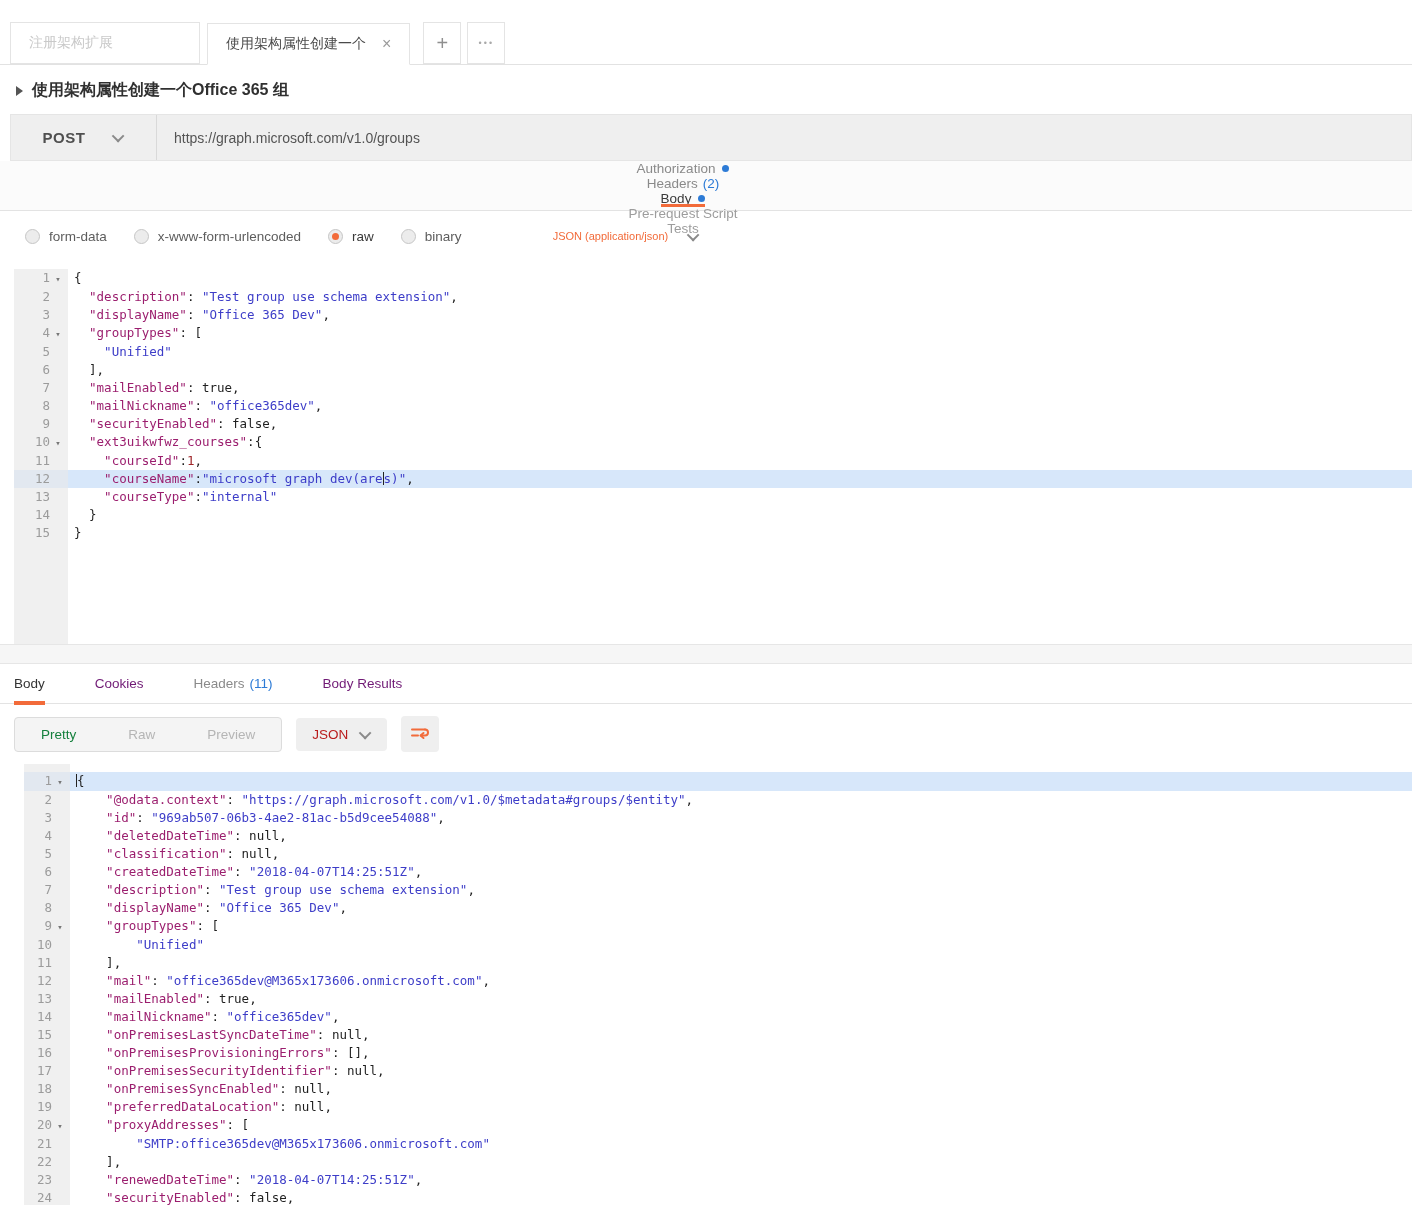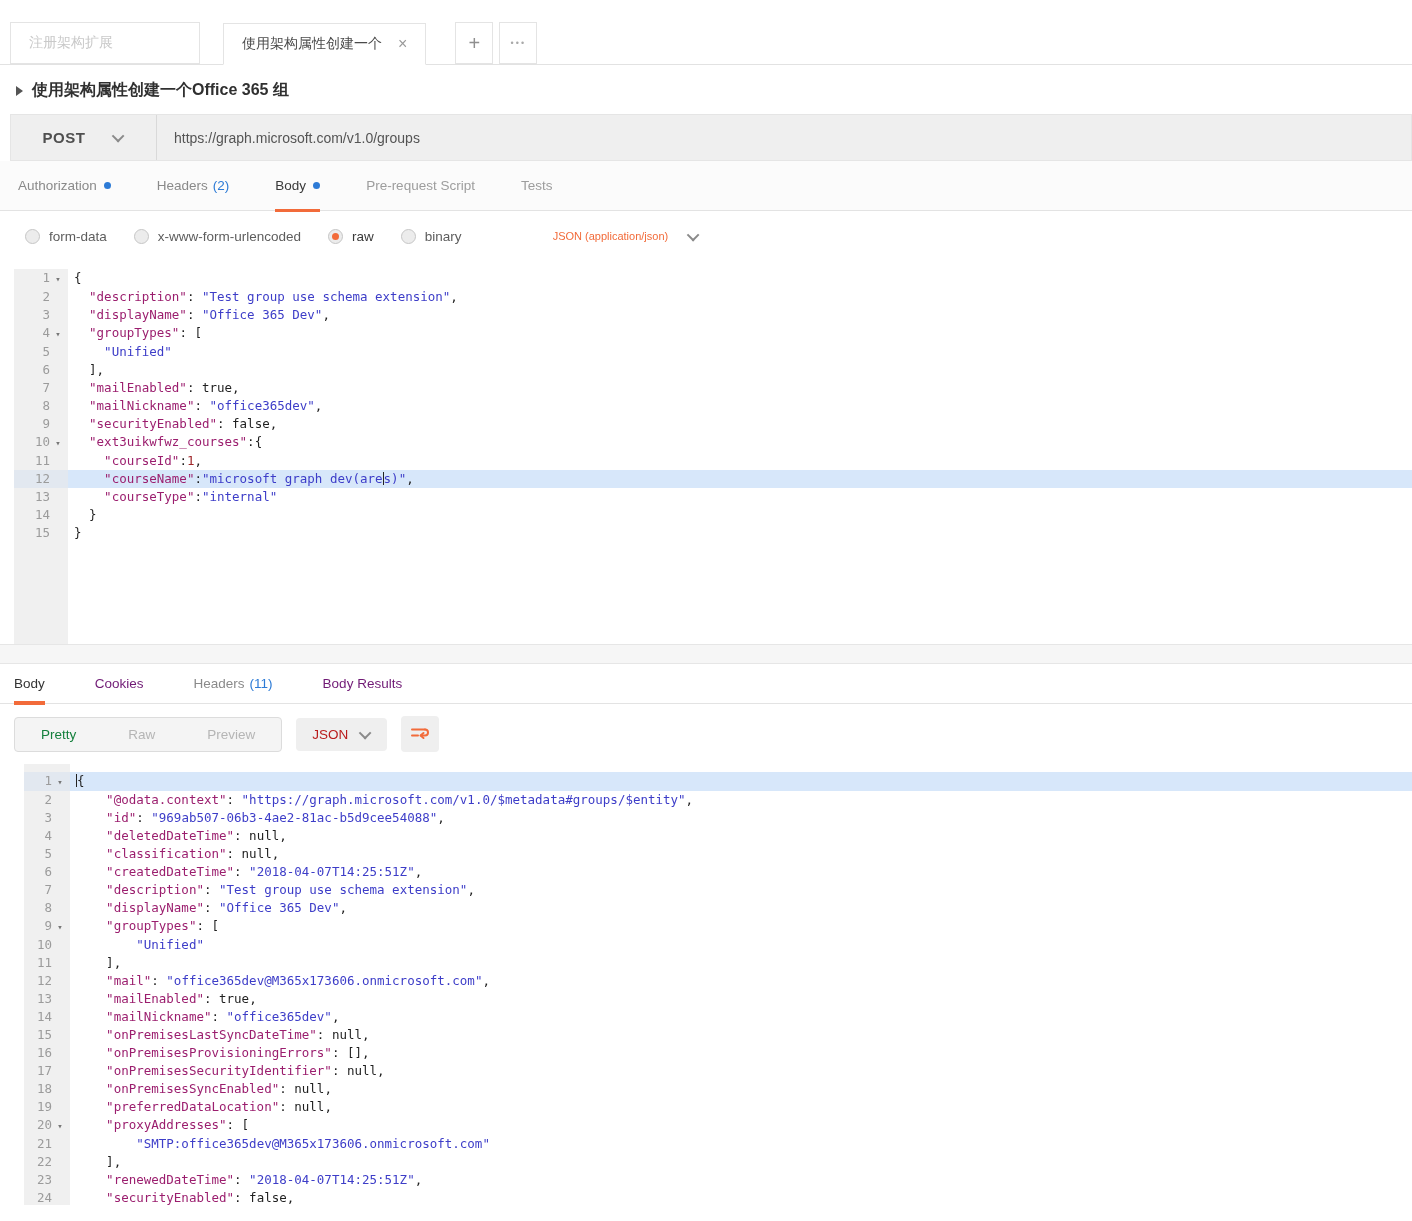--- a/index.html
+++ b/index.html
@@ -2,21 +2,21 @@
 <html><head>
 <meta charset="utf-8">
 <style>
   * { box-sizing: border-box; margin: 0; padding: 0; }
   html,body { width:1412px; height:1221px; background:#fff; overflow:hidden;
     font-family:"Liberation Sans", sans-serif; }
 
   
   .tabbar { padding:22px 0 0 10px; border-bottom:1px solid #e2e2e2; display:flex; align-items:flex-end; background:#fff; }
   .tab { height:42px; padding:0 18px; display:flex; align-items:center; background:#fff;
-         border:1px solid #e4e4e4; font-size:14px; margin-right:23px; }
+         border:1px solid #e4e4e4; font-size:14px; margin-right:7px; }
   .tab.inactive { color:#c9c9c9; width:190px; }
   .tab.active { color:#4a4a4a; margin-bottom:-1px; border-bottom-color:#fff; }
   .tab-close { color:#9a9a9a; font-size:16px; margin-left:16px; cursor:pointer; }
   .sq-btn { width:38px; height:42px; border:1px solid #e4e4e4; background:#fff; display:flex;
             align-items:center; justify-content:center; margin-left:6px; color:#8f8f8f; }
   .sq-btn.plus { font-size:20px; font-weight:400; }
   .sq-btn.more { font-size:9px; letter-spacing:2px; color:#a9a9a9; }
 
   
   .title-row { display:flex; align-items:center; padding:15px 0 13px 16px; }
@@ -28,22 +28,22 @@
   .url-row { margin-left:10px; height:47px; background:#efefef; border:1px solid #e5e5e5;
              display:flex; align-items:stretch; }
   .method { width:146px; display:flex; align-items:center; justify-content:center;
             border-right:1px solid #d9d9d9; cursor:pointer;gap:18px; }
   .method-label { font-size:15px; color:#4f4f4f; font-weight:bold; letter-spacing:.5px; margin-right:12px; }
   .chev { width:9px; height:9px; border-left:2px solid #8a8a8a; border-bottom:2px solid #8a8a8a;
           transform:rotate(-45deg) translateY(-2px); display:inline-block; }
   .url-input { flex:1; display:flex; align-items:center; padding-left:17px; font-size:14px; color:#545454; }
 
   
-  .rtabs { height:50px; display:flex; align-items:center; padding-left:18px;
-           border-bottom:1px solid #e3e3e3; background:#fbfbfb; }
+  .rtabs { height:50px; display:flex; align-items:center; 
+           border-bottom:1px solid #e3e3e3; background:#fbfbfb;flex-direction:column; }
   .rtab { position:relative; height:50px; display:flex; align-items:center; margin-right:46px;
           font-size:13.5px; color:#8a8a8a; cursor:pointer; }
   .rtab .count { color:#2d7bd6; margin-left:5px; }
   .rtab .dot { width:7px; height:7px; border-radius:50%; background:#2d7bd6; margin-left:7px; }
   .rtab.active { color:#3a3a3a; }
   .rtab.active::after { content:""; position:absolute; left:0; right:0; bottom:-1px; height:3px; background:#f26b3a; }
   .rtab.dim { color:#9d9d9d; }
 
   
   .radio-row { height:50px; display:flex; align-items:center; padding-left:25px; background:#fff; }

